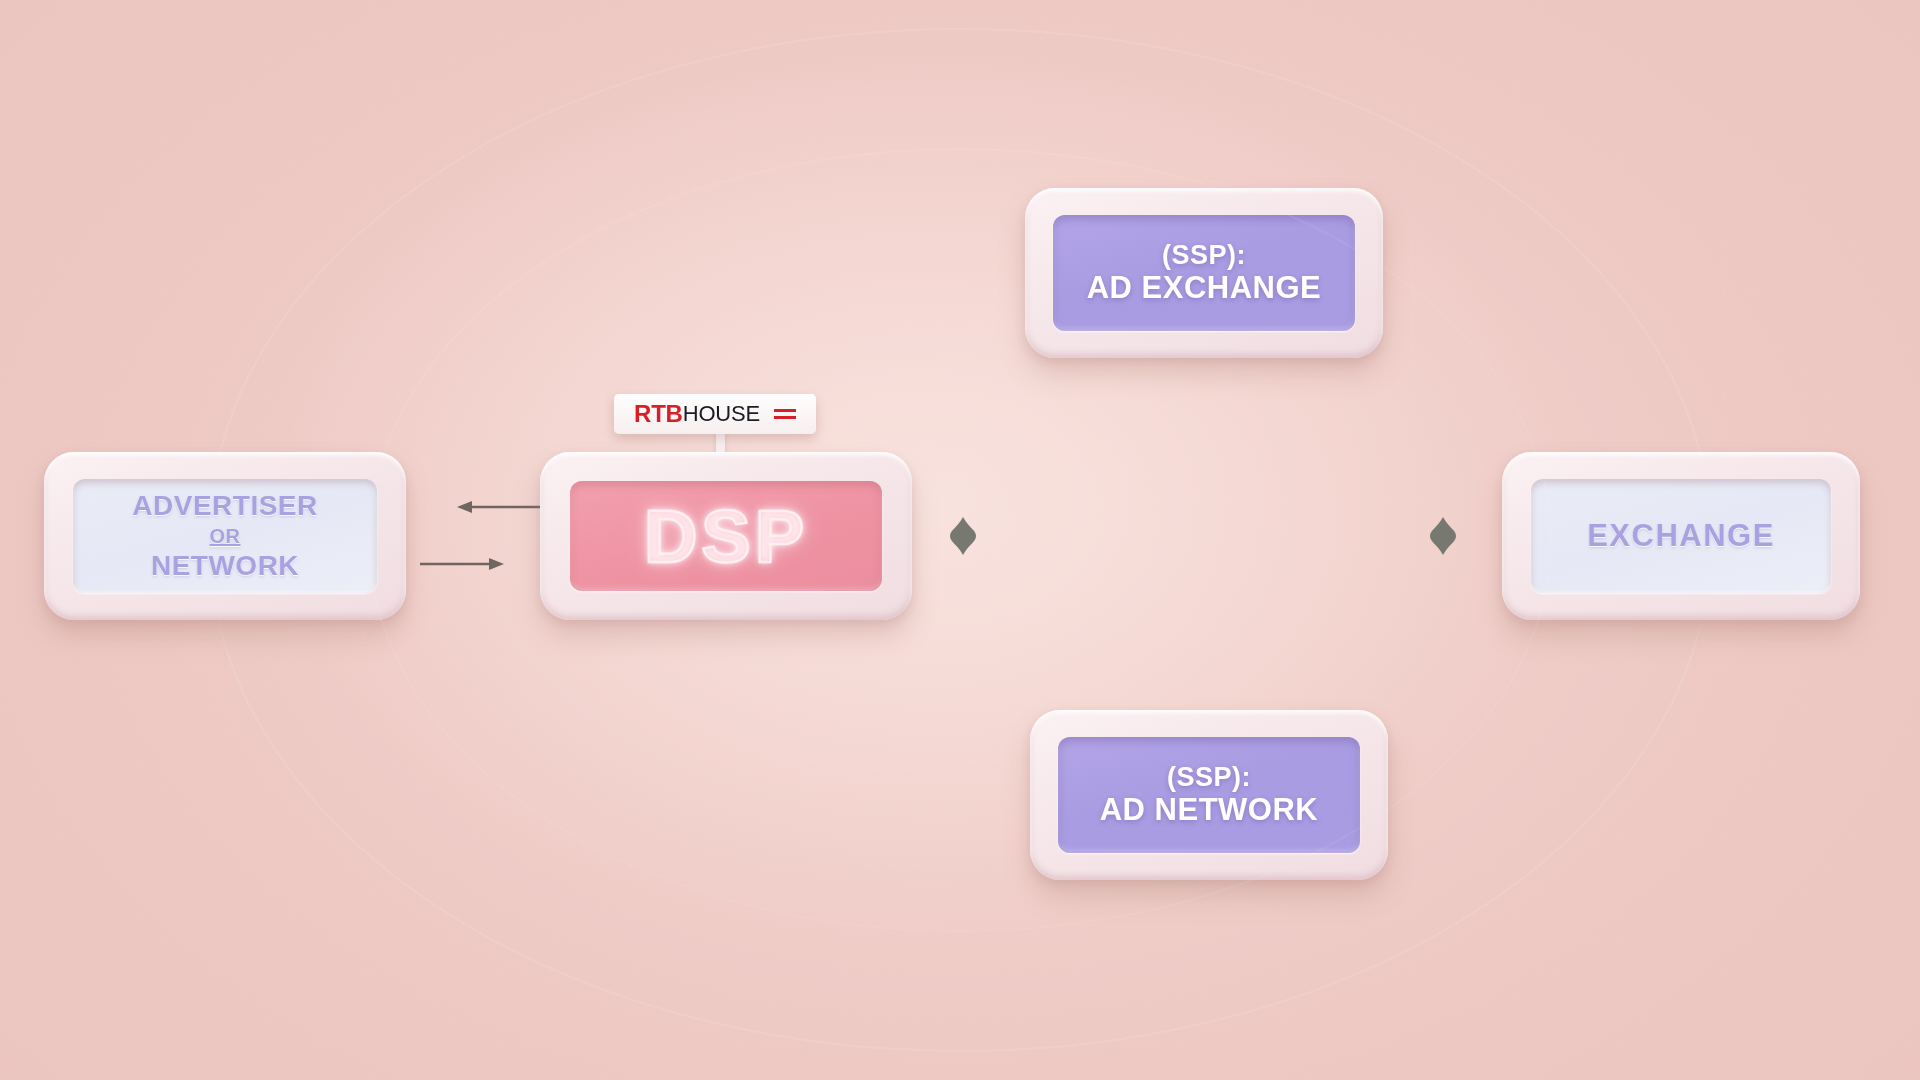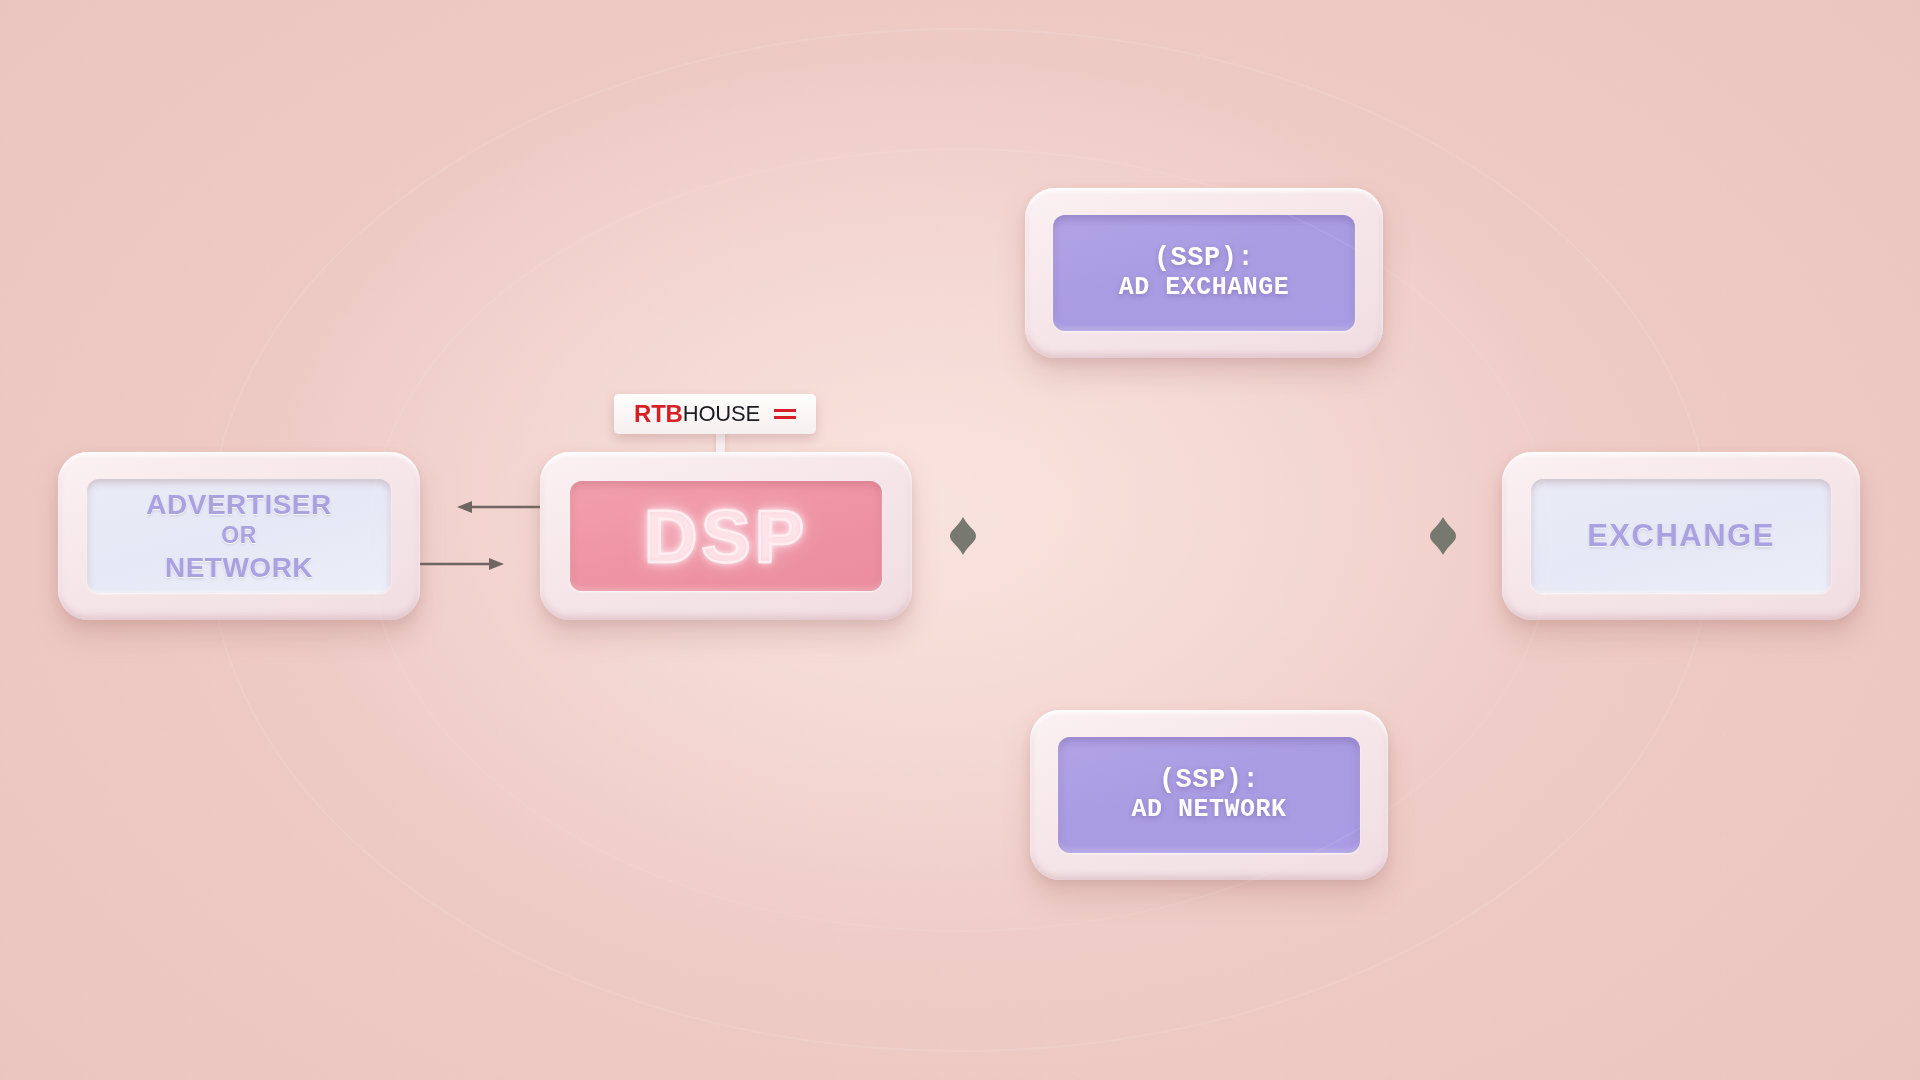--- a/index.html
+++ b/index.html
@@ -99,21 +99,20 @@
     line-height: 1.12;
   }
 
   
   .panel-purple {
     background: linear-gradient(165deg, #b2a4e6 0%, #aa9ce2 45%, #a99ce4 100%);
     box-shadow:
       inset 0 4px 8px rgba(96,78,150,0.35),
       inset 0 -3px 5px rgba(255,255,255,0.25),
       0 1px 2px rgba(255,255,255,0.80);
-    font-family: Liberation Mono, monospace;
   }
   .txt-white {
     color: #ffffff;
     font-weight: bold;
     letter-spacing: .5px;
     line-height: 1.10;
     text-shadow: 0 2px 5px rgba(90,70,140,.35);
   }
 
   
@@ -130,38 +129,38 @@
     letter-spacing: 4px;
     color: rgba(255,214,222,0.55);
     -webkit-text-stroke: 2.5px #ffeef2;
     text-shadow:
       0 0 6px rgba(255,255,255,.95),
       0 0 14px rgba(255,235,240,.75),
       0 0 26px rgba(255,220,230,.45);
   }
 
   
-  #card-advertiser { left: 58px;  top: 452px; width: 362px; height: 168px; }
+  #card-advertiser { left: 44px;  top: 452px; width: 362px; height: 168px; }
   #card-dsp        { left: 540px; top: 452px; width: 372px; height: 168px; }
   #card-ssp-ex     { left: 1025px;top: 188px; width: 358px; height: 170px; }
   #card-ssp-net    { left: 1030px;top: 710px; width: 358px; height: 170px; }
   #card-publisher  { left: 1502px;top: 452px; width: 358px; height: 168px; }
 
   #card-advertiser .panel { width: calc(100% - 58px); height: calc(100% - 54px); }
   #card-publisher  .panel { width: calc(100% - 58px); height: calc(100% - 54px); }
   #card-dsp        .panel { width: calc(100% - 60px); height: calc(100% - 58px); }
   #card-ssp-ex     .panel,
   #card-ssp-net    .panel { width: calc(100% - 56px); height: calc(100% - 54px); }
 
   .adv-l1 { font-size: 28px; }
-  .adv-l2 { font-size: 23px; margin: 3px 0; }
+  .adv-l2 { font-size: 20px; margin: 3px 0; text-decoration: underline; }
   .adv-l3 { font-size: 28px; }
   .pub-l1 { font-size: 31px; letter-spacing: 1.5px; }
   .ssp-l1 { font-size: 27px; }
-  .ssp-l2 { font-size: 25px; }
+  .ssp-l2 { font-size: 31px; }
 
   
   #logo-stem {
     position: absolute;
     left: 716px;
     top: 430px;
     width: 9px;
     height: 32px;
     background: linear-gradient(180deg,#fdf8f8 0%, #f7ecee 100%);
     box-shadow: 0 2px 4px rgba(170,120,118,.30);

